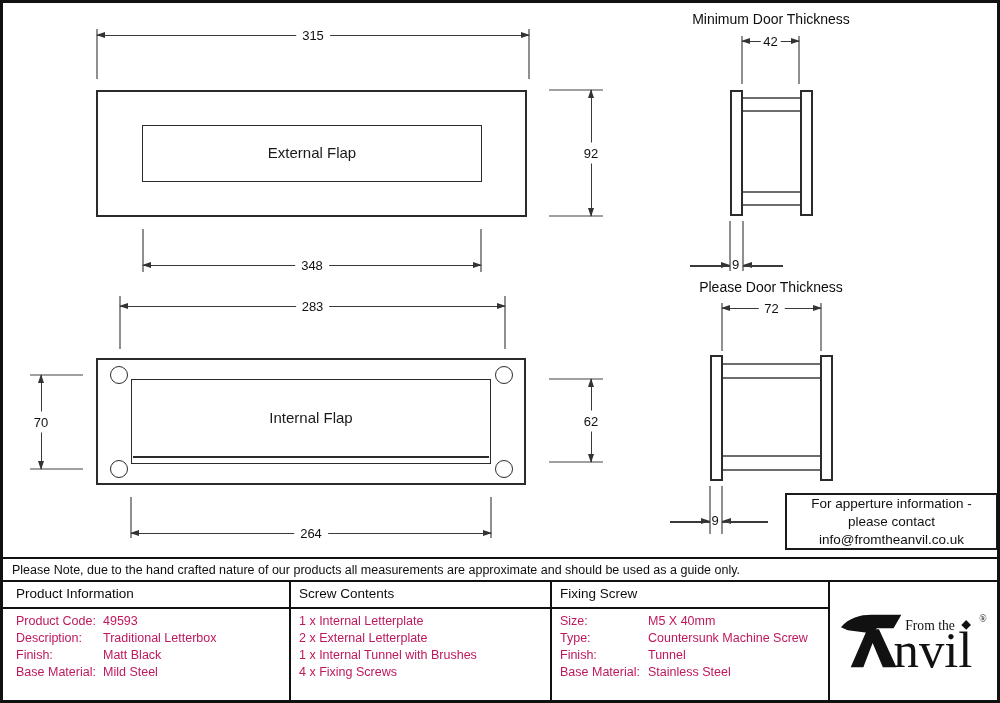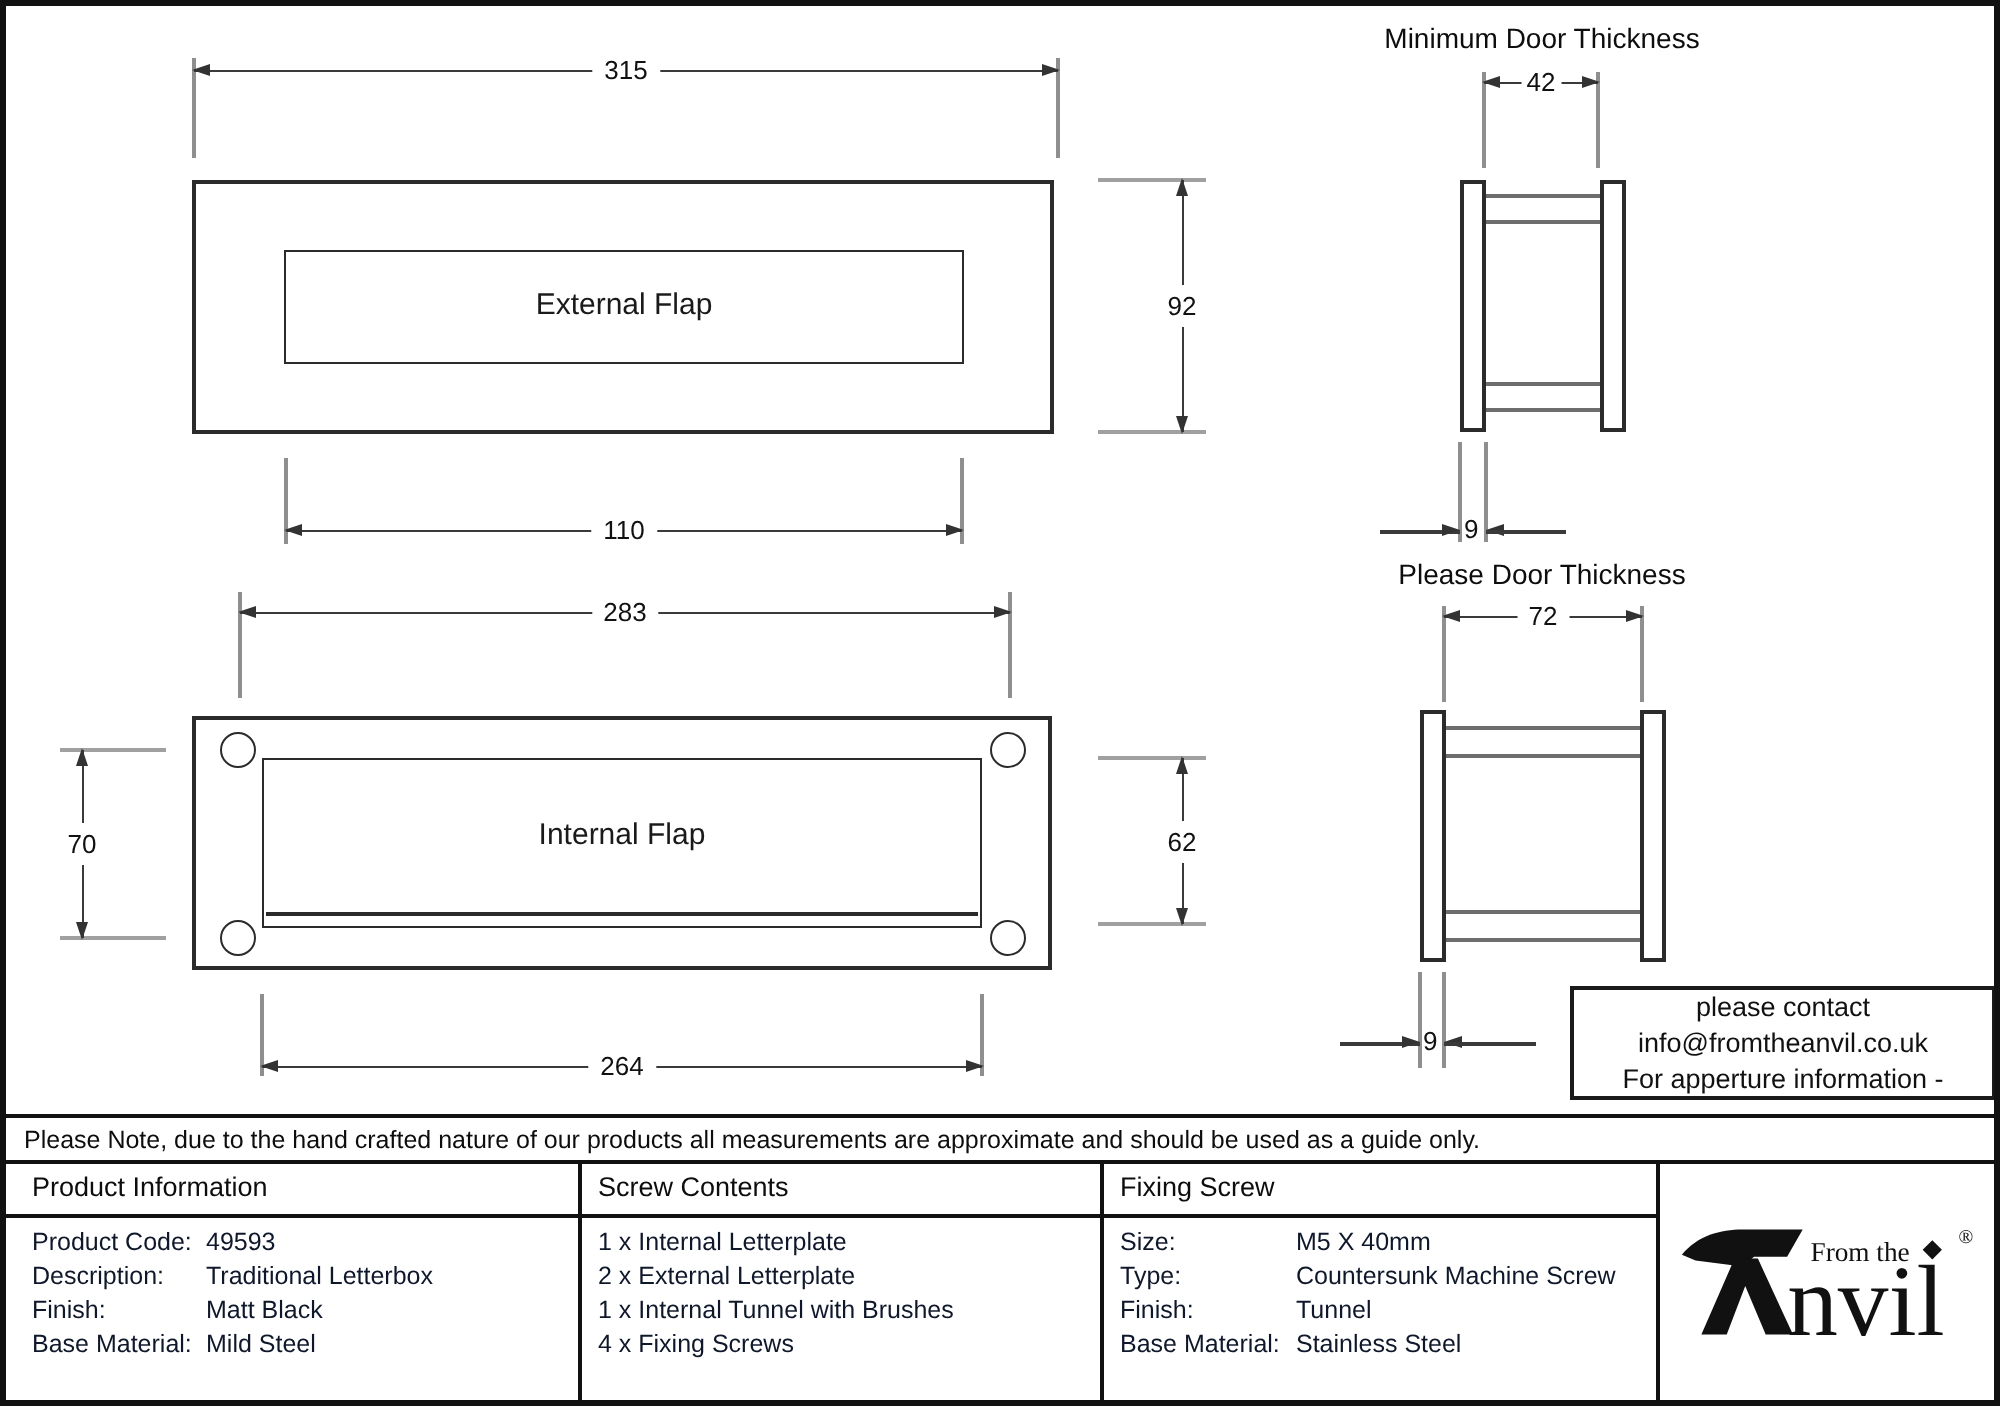--- a/index.html
+++ b/index.html
@@ -31,21 +31,21 @@
   .tri-l{position:absolute;width:0;height:0;border-top:3.6px solid transparent;border-bottom:3.6px solid transparent;border-right:9px solid #333;}
   .seg{position:absolute;height:1.5px;background:#3a3a3a;}
   .seglab{position:absolute;font-size:13px;background:#fff;padding:0 1px;}
   
   .flap-label{position:absolute;font-size:15px;color:#1a1a1a;text-align:center;}
   .sec-title{position:absolute;width:220px;text-align:center;font-size:14px;color:#0d0d0d;}
   .appbox{position:absolute;box-sizing:border-box;border:2px solid #1a1a1a;background:#fff;
           display:flex;flex-direction:column;justify-content:center;align-items:center;font-size:13.5px;line-height:18px;text-align:center;}
   .notebar-text{position:absolute;font-size:12.5px;color:#0d0d0d;}
   .th{position:absolute;font-size:13.5px;color:#0d0d0d;}
-  .td{position:absolute;font-size:12.5px;color:#0f172a;white-space:nowrap;}
+  .td{position:absolute;font-size:12.5px;color:#be185d;white-space:nowrap;}
   .logo-wrap{position:absolute;}
 </style>
 </head>
 <body>
 
 <div id="page">
 
   <div>
 
     <div class="extv" style="left:93px;top:26px;height:50px"></div>
@@ -60,21 +60,21 @@
 
     <div class="exth" style="left:546px;top:86px;width:54px"></div>
     <div class="exth" style="left:546px;top:212px;width:54px"></div>
     <div class="dimv" style="left:588px;top:87px;height:126px">
       <span class="dlab">92</span>
     </div>
 
     <div class="extv" style="left:139px;top:226px;height:43px"></div>
     <div class="extv" style="left:477px;top:226px;height:43px"></div>
     <div class="dimh" style="left:140px;top:262px;width:338px">
-      <span class="dlab">110</span>
+      <span class="dlab">348</span>
     </div>
   </div>
 
   <div>
 
     <div class="extv" style="left:116px;top:293px;height:53px"></div>
     <div class="extv" style="left:501px;top:293px;height:53px"></div>
     <div class="dimh" style="left:117px;top:303px;width:385px">
       <span class="dlab">283</span>
     </div>
@@ -151,22 +151,22 @@
     <div class="extv" style="left:706px;top:483px;height:48px"></div>
     <div class="extv" style="left:718px;top:483px;height:48px"></div>
     <div class="seg" style="left:667px;top:518px;width:40px"></div>
     <div class="tri-r" style="left:698px;top:514.6px"></div>
     <div class="seglab" style="left:707.5px;top:510px">9</div>
     <div class="tri-l" style="left:719px;top:514.6px"></div>
     <div class="seg" style="left:719px;top:518px;width:46px"></div>
   </div>
 
   <div class="appbox" style="left:782px;top:490px;width:213px;height:57px">
+    <div>For apperture information -</div>
     <div>please contact info@fromtheanvil.co.uk</div>
-    <div>For apperture information -</div>
   </div>
 
   <div class="hline" style="left:0;top:554px;width:994px"></div>
   <div class="notebar-text" style="left:9px;top:560px">Please Note, due to the hand crafted nature of our products all measurements are approximate and should be used as a guide only.</div>
   <div class="hline" style="left:0;top:577px;width:994px"></div>
 
   <div>
     <div class="vline" style="left:286px;top:577px;height:120px"></div>
     <div class="vline" style="left:547px;top:577px;height:120px"></div>
     <div class="vline" style="left:825px;top:577px;height:120px"></div>

